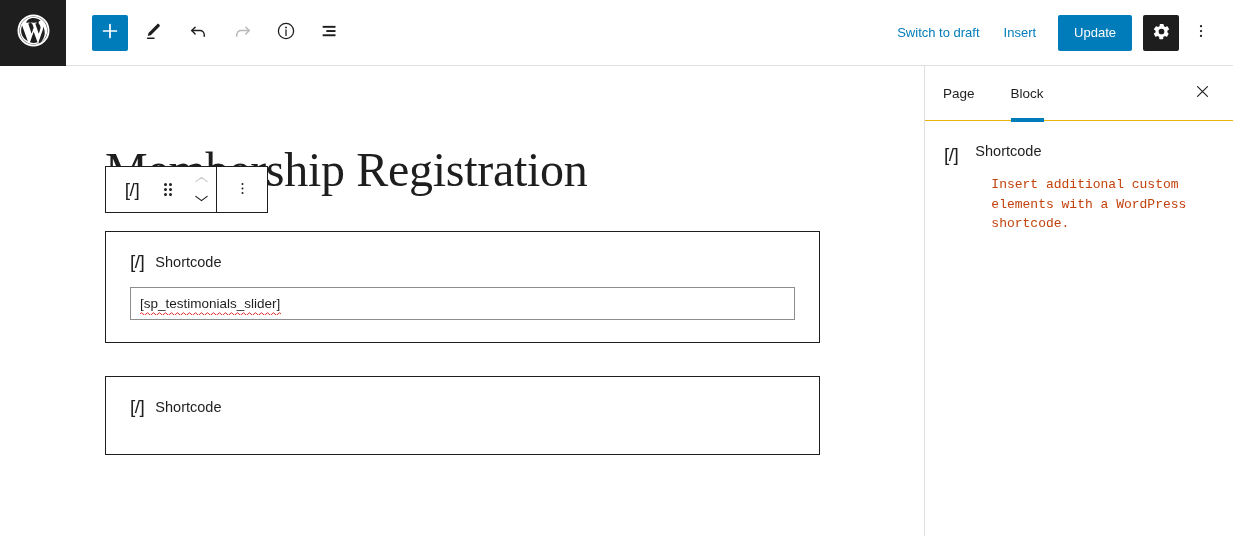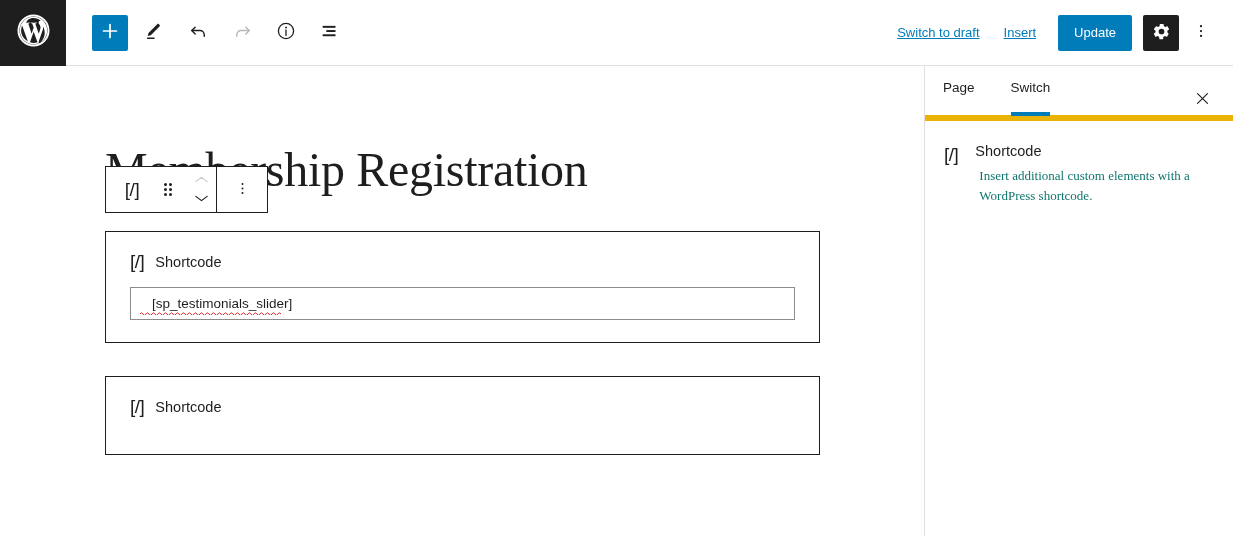--- a/index.html
+++ b/index.html
@@ -66,21 +66,20 @@
   }
   .link-btn {
     background: none;
     border: none;
     color: #007cba;
     font-size: 13px;
     font-family: "Liberation Sans", sans-serif;
     padding: 6px 12px;
     cursor: pointer;
     white-space: nowrap;
-    text-decoration: underline;
   }
   .update-btn {
     background: #007cba;
     color: #ffffff;
     border: none;
     border-radius: 2px;
     font-size: 13px;
     font-family: "Liberation Sans", sans-serif;
     font-weight: normal;
     padding: 0 16px;
@@ -234,39 +233,39 @@
     font-family: "Liberation Sans", sans-serif;
   }
   .sc-input {
     width: 100%;
     height: 33px;
     border: 1px solid #8d8d8d;
     background: #ffffff;
     font-family: "Liberation Sans", sans-serif;
     font-size: 13.5px;
     color: #1e1e1e;
-    padding: 0 21px;
+    padding: 0 9px;
     outline: none;
     border-radius: 0;
   }
   .sc-input-wrap { position: relative; }
   .squiggle {
     position: absolute;
     left: 10px;
     bottom: 5px;
     height: 4px;
     pointer-events: none;
   }
 
   
   .sb-tabs {
     display: flex;
-    align-items: flex-end;
+    align-items: center;
     height: 55px;
-    border-bottom: 6px solid #eab308;
+    border-bottom: 1px solid #eab308;
     position: relative;
   }
   .sb-tab {
     font-size: 13.5px;
     color: #1e1e1e;
     background: none;
     border: none;
     padding: 0 18px;
     height: 55px;
     cursor: pointer;
@@ -309,24 +308,24 @@
   }
   .sb-card-title {
     font-size: 14.5px;
     color: #1e1e1e;
     margin: 0 0 7px 0;
     font-weight: normal;
     font-family: "Liberation Sans", sans-serif;
   }
   .sb-card-desc {
     font-size: 13px;
-    color: #0f766e;
+    color: #c2410c;
     line-height: 1.5;
-    margin: 4px;
-    font-family: Liberation Serif, serif;
+    margin: 16px;
+    font-family: Liberation Mono, monospace;
   }
 </style>
 </head>
 <body>
 
 <div class="editor-header">
 
   <div class="wp-logo-btn">
     <span>
       <svg width="35" height="35" viewBox="0 0 24 24" fill="none">
@@ -480,21 +479,21 @@
         <span class="sc-icon">[/]</span>
         <span class="sc-label">Shortcode</span>
       </div>
     </div>
 
   </div>
 
   <div class="sidebar-region">
     <div class="sb-tabs">
       <button class="sb-tab">Page</button>
-      <button class="sb-tab active">Switch</button>
+      <button class="sb-tab active">Block</button>
       <button class="sb-close">
         <span>
           <svg width="17" height="17" viewBox="0 0 24 24" fill="none">
             <path d="M5 5l14 14M19 5L5 19" stroke="#1e1e1e" stroke-width="1.6" stroke-linecap="round"></path>
           </svg>
         </span>
       </button>
     </div>
 
     <div class="sb-card">

